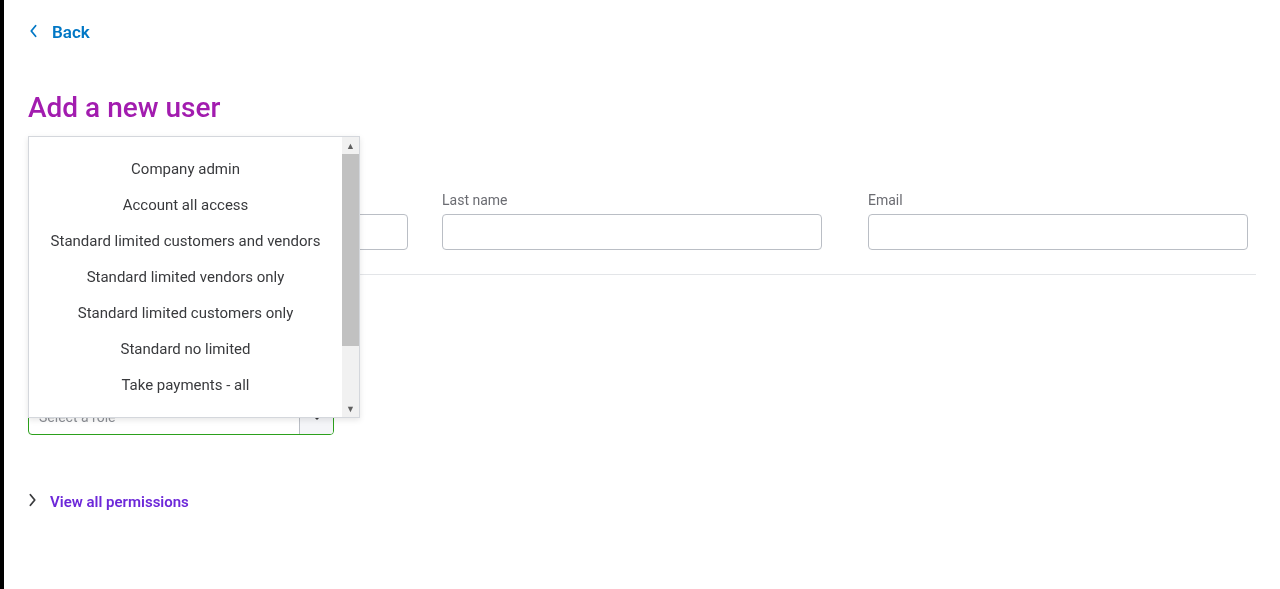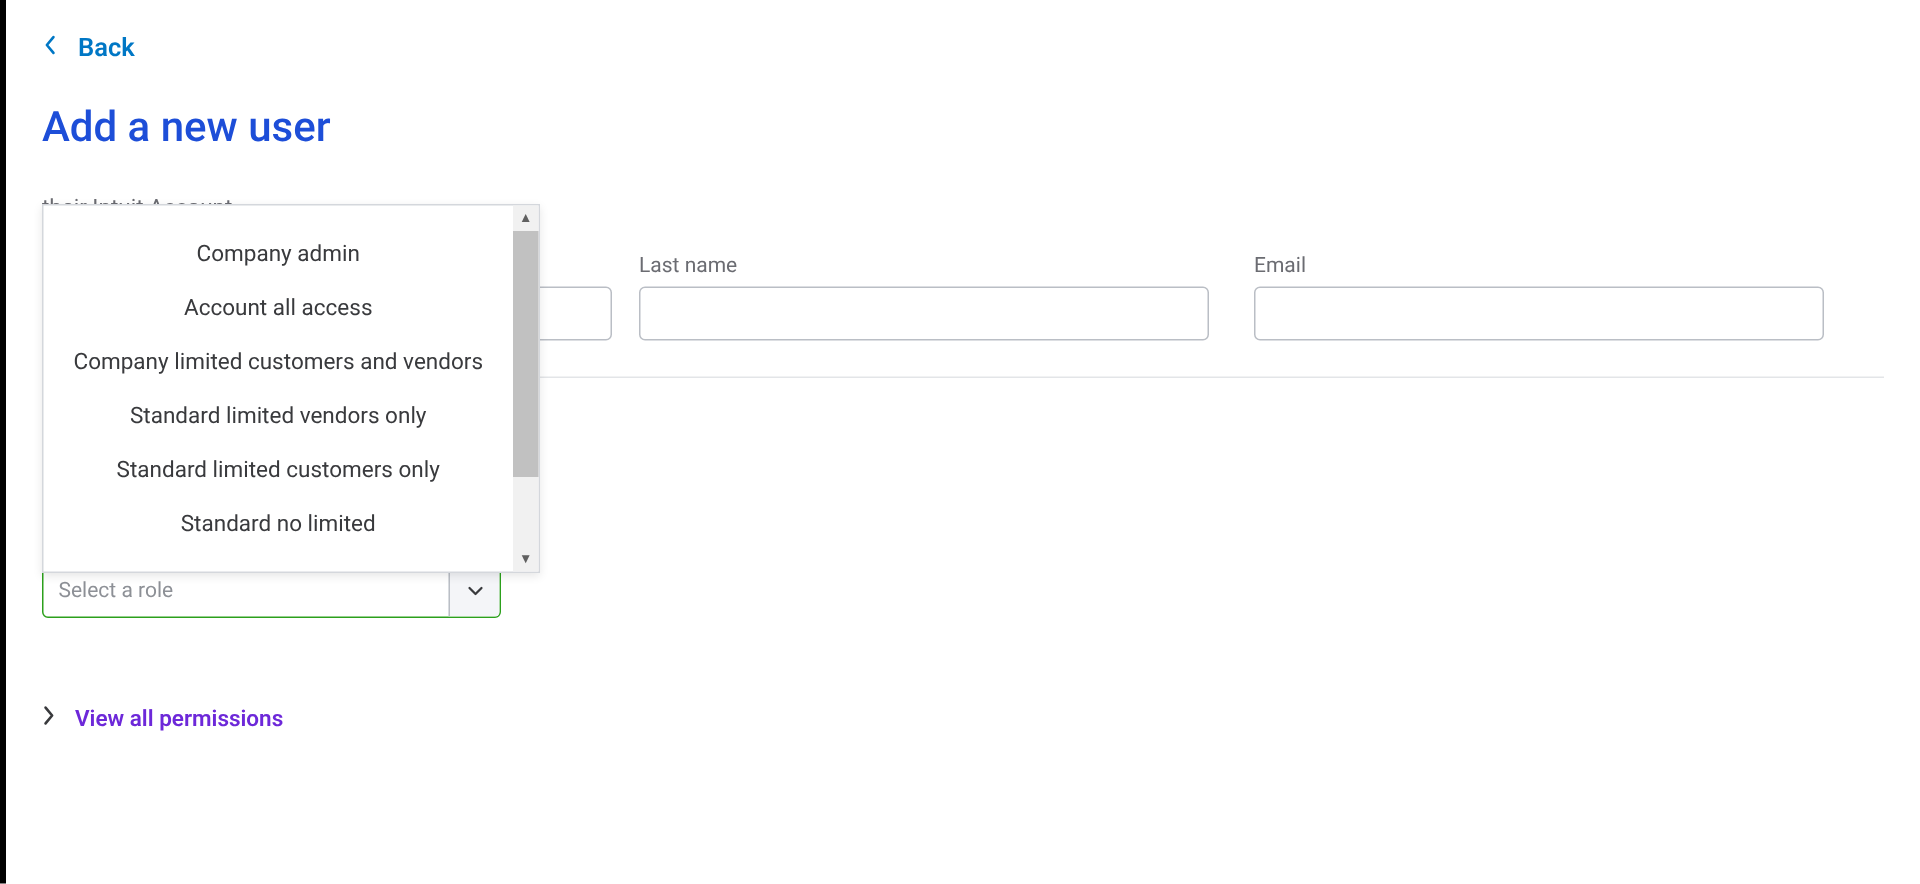--- a/index.html
+++ b/index.html
@@ -23,31 +23,31 @@
       gap: 14px;
       color: #0077c5;
       font-size: 17px;
       font-weight: 600;
       cursor: pointer;
     }
     .back-link svg { width: 10px; height: 14px; }
     h1.page-title {
       font-size: 28px;
       font-weight: 500;
-      color: #1d4ed8;
-      margin-top: 26px;
+      color: #a21caf;
+      margin-top: 49px;
     }
     .helper-text {
       font-size: 15px;
       color: #6b6c72;
       margin-top: 28px;
     }
     .form-row {
       display: flex;
-      gap: 18px;
+      gap: 34px;
       margin-top: 22px;
     }
     .form-group { display: flex; flex-direction: column; }
     .form-group label {
       font-size: 14px;
       color: #6b6c72;
       margin-bottom: 6px;
     }
     .form-group input {
       height: 36px;
@@ -225,24 +225,25 @@
     </span>
     <span>View all permissions</span>
   </div>
 
 </div>
 
 <div class="dropdown">
   <div class="dropdown-list">
     <div class="dropdown-item">Company admin</div>
     <div class="dropdown-item">Account all access</div>
-    <div class="dropdown-item">Company limited customers and vendors</div>
+    <div class="dropdown-item">Standard limited customers and vendors</div>
     <div class="dropdown-item">Standard limited vendors only</div>
     <div class="dropdown-item">Standard limited customers only</div>
     <div class="dropdown-item">Standard no limited</div>
+    <div class="dropdown-item">Take payments - all</div>
   </div>
   <div class="scrollbar">
     <div class="scroll-arrow">▲</div>
     <div class="scroll-track">
       <div class="scroll-thumb"></div>
     </div>
     <div class="scroll-arrow">▼</div>
   </div>
 </div>
 

